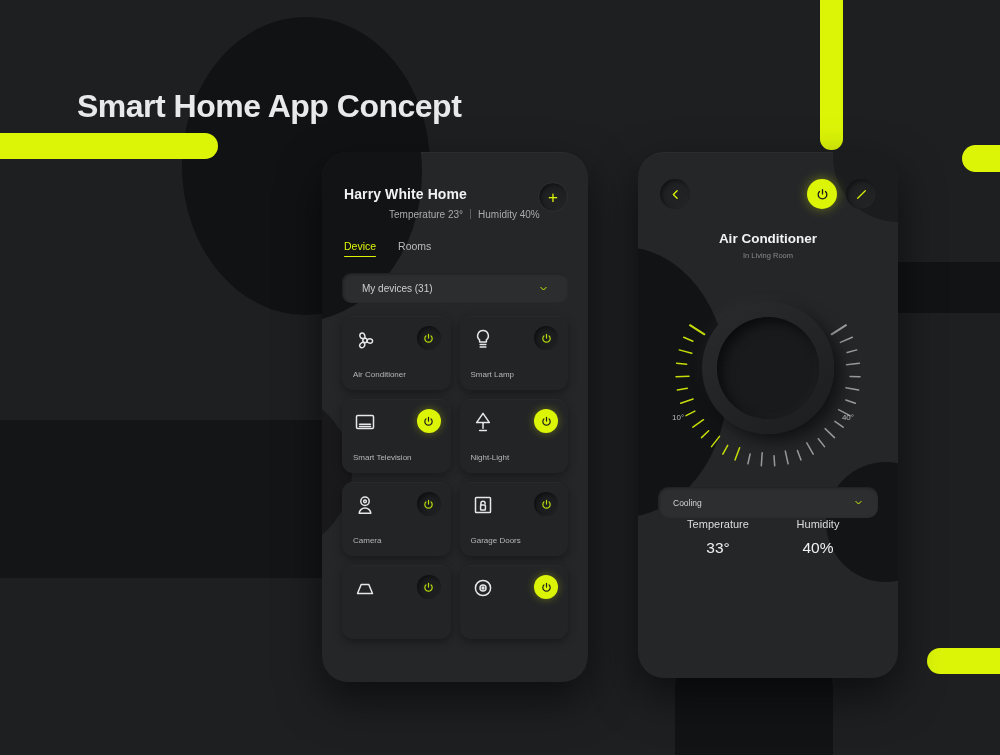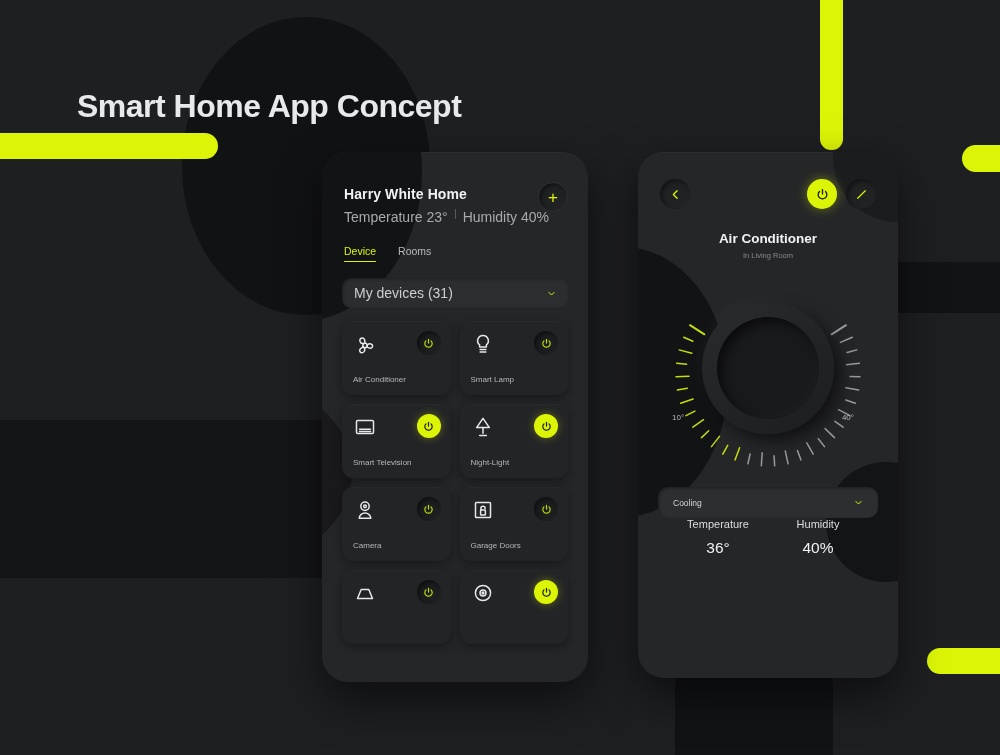--- a/index.html
+++ b/index.html
@@ -101,21 +101,21 @@
     position:absolute; left:188px; top:310px;
     width:120px; height:120px; border-radius:50%;
     background:#131416;
   }
 
   .p-inner { position:relative; z-index:2; }
 
   
   .home-head { padding:34px 22px 0 22px; position:relative; }
   .home-title { font-size:14px; font-weight:bold; color:#f1f2f3; letter-spacing:.1px; }
-  .home-meta { margin-top:7px; font-size:14px; color:#a9aaac; display:flex; align-items:flex-start; gap:7px; }
+  .home-meta { margin-top:7px; font-size:10px; color:#a9aaac; display:flex; align-items:flex-start; gap:7px;margin-left:45px; }
   .meta-sep { width:1px; height:10px; background:#5a5b5d; display:inline-block; }
   .add-btn {
     position:absolute; right:20px; top:30px;
     width:30px; height:30px; border-radius:50%;
     background:#202123;
     border:1px solid #2e2f31;
     display:flex; align-items:center; justify-content:center;
     color:#dcf507; font-size:17px; line-height:1;
     box-shadow:inset 2px 2px 5px rgba(0,0,0,.5), inset -2px -2px 5px rgba(255,255,255,.025);
   }
@@ -126,22 +126,22 @@
   .tab.active:after {
     content:""; position:absolute; left:0; bottom:0; width:100%; height:1.5px;
     background:#dcf507; border-radius:1px;
   }
 
   .select-box {
     margin:16px 20px 0 20px;
     height:30px; border-radius:9px;
     background:#2c2d2f;
     display:flex; align-items:center; justify-content:space-between;
-    padding:0 12px;
-    font-size:14px; color:#cdced0;
+    padding:0 20px;
+    font-size:10px; color:#cdced0;
     box-shadow:inset 1px 1px 3px rgba(0,0,0,.35);
   }
   .chev { width:9px; height:9px; display:block; }
 
   
   .grid {
     margin:13px 20px 0 20px;
     display:grid; grid-template-columns:1fr 1fr;
     gap:9px 9px;
   }
@@ -462,21 +462,21 @@
     <div class="mode-select">
       <span>Cooling</span>
       <svg class="chev" viewBox="0 0 24 24" fill="none" stroke="#dcf507" stroke-width="2.6" stroke-linecap="round" stroke-linejoin="round">
         <polyline points="5,9 12,16 19,9"></polyline>
       </svg>
     </div>
 
     <div class="stats">
       <div class="stat">
         <div class="stat-label">Temperature</div>
-        <div class="stat-value">36°</div>
+        <div class="stat-value">33°</div>
       </div>
       <div class="stat">
         <div class="stat-label">Humidity</div>
         <div class="stat-value">40%</div>
       </div>
     </div>
   </div>
 </div>
 
 </body></html>

